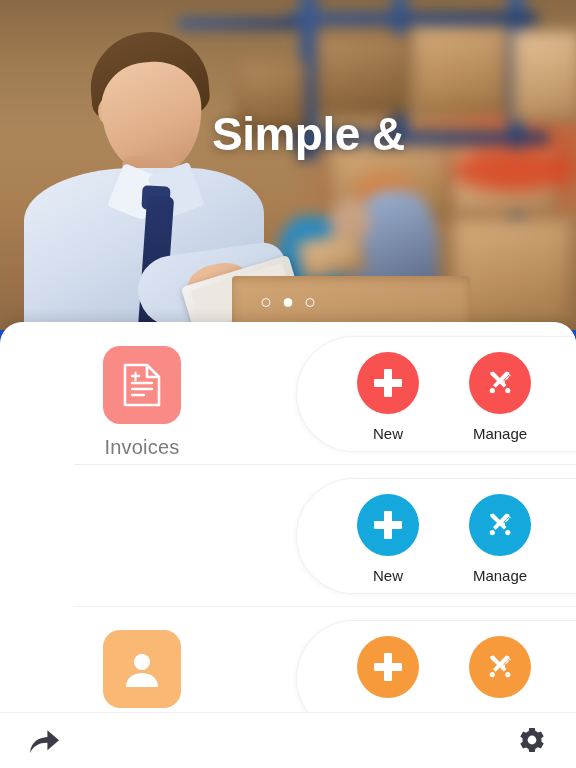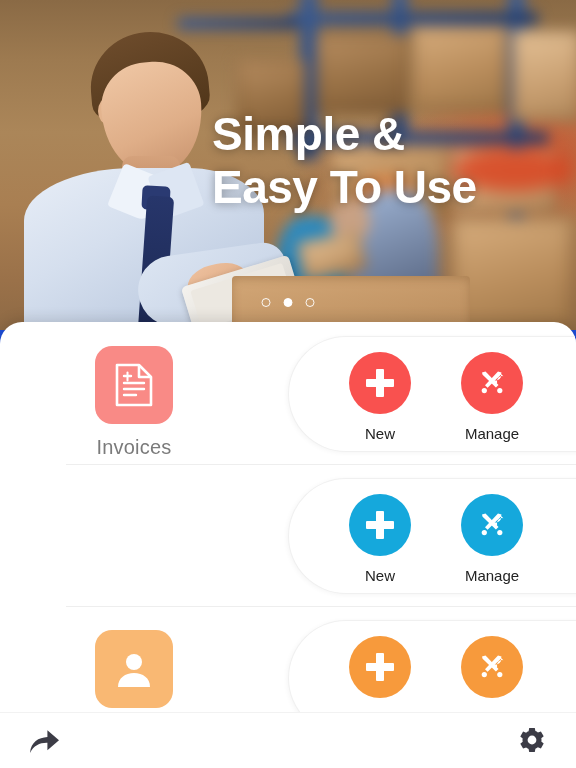--- a/index.html
+++ b/index.html
@@ -123,20 +123,21 @@
   .dot { width:9px; height:9px; border-radius:50%; border:1.6px solid rgba(255,255,255,.92); background:transparent; }
   .dot.active { background:#ffffff; border-color:#ffffff; }
 
   
   .panel {
     position:absolute; left:0; top:322px; width:576px; height:390px;
     background:#ffffff;
     border-radius:22px 22px 0 0;
     box-shadow: 0 -3px 14px rgba(0,0,0,.13);
     overflow:hidden;
+    padding-left:8px;
   }
   .row {
     position:relative; height:142px; display:flex; align-items:flex-start;
   }
   .row + .row::before {
     content:""; position:absolute; left:66px; right:0; top:0; height:1px; background:#eeeeee;
   }
   .tile-wrap {
     width:268px; padding-top:24px; display:flex; flex-direction:column; align-items:center;
   }
@@ -223,21 +224,20 @@
         <div class="tie"></div>
         <div class="arm"></div>
         <div class="hand"></div>
       </div>
       <div class="tablet"></div>
       <div class="fg-box"></div>
     </div>
 
     <div class="headline">
       <span>Simple &amp;</span>
-      <span class="l2">Easy To Use</span>
     </div>
 
     <div class="dots">
       <span class="dot"></span>
       <span class="dot active"></span>
       <span class="dot"></span>
     </div>
   </div>
 
   <div class="panel">

